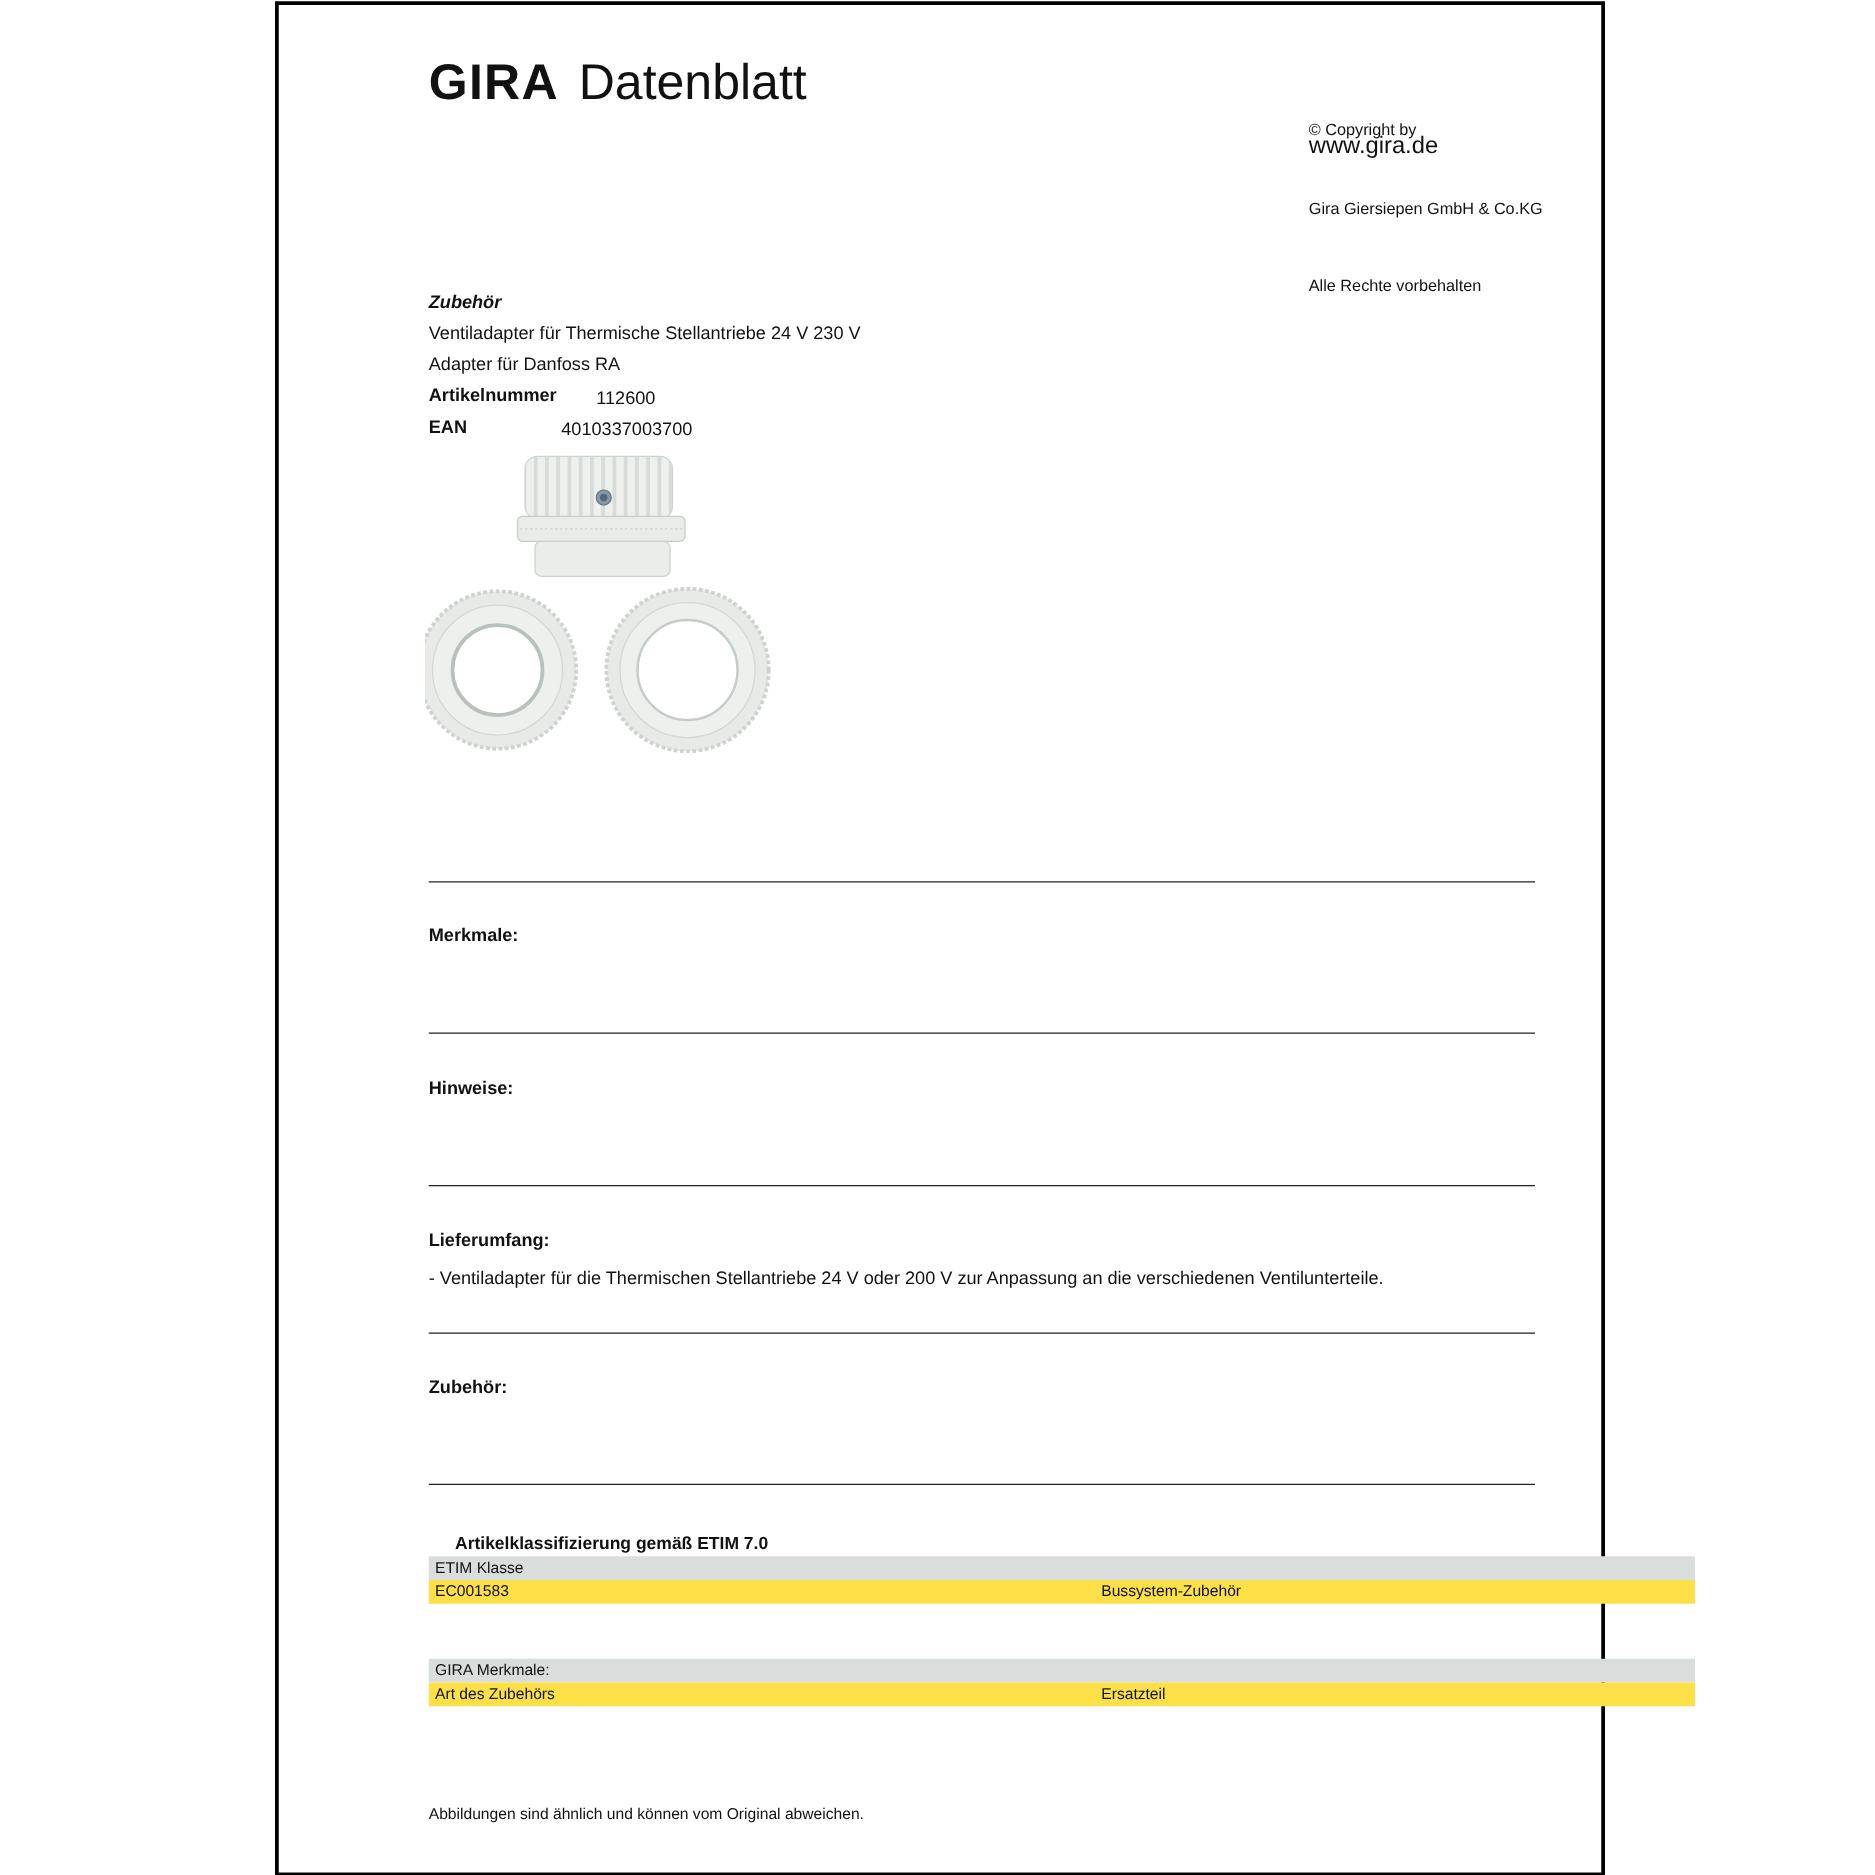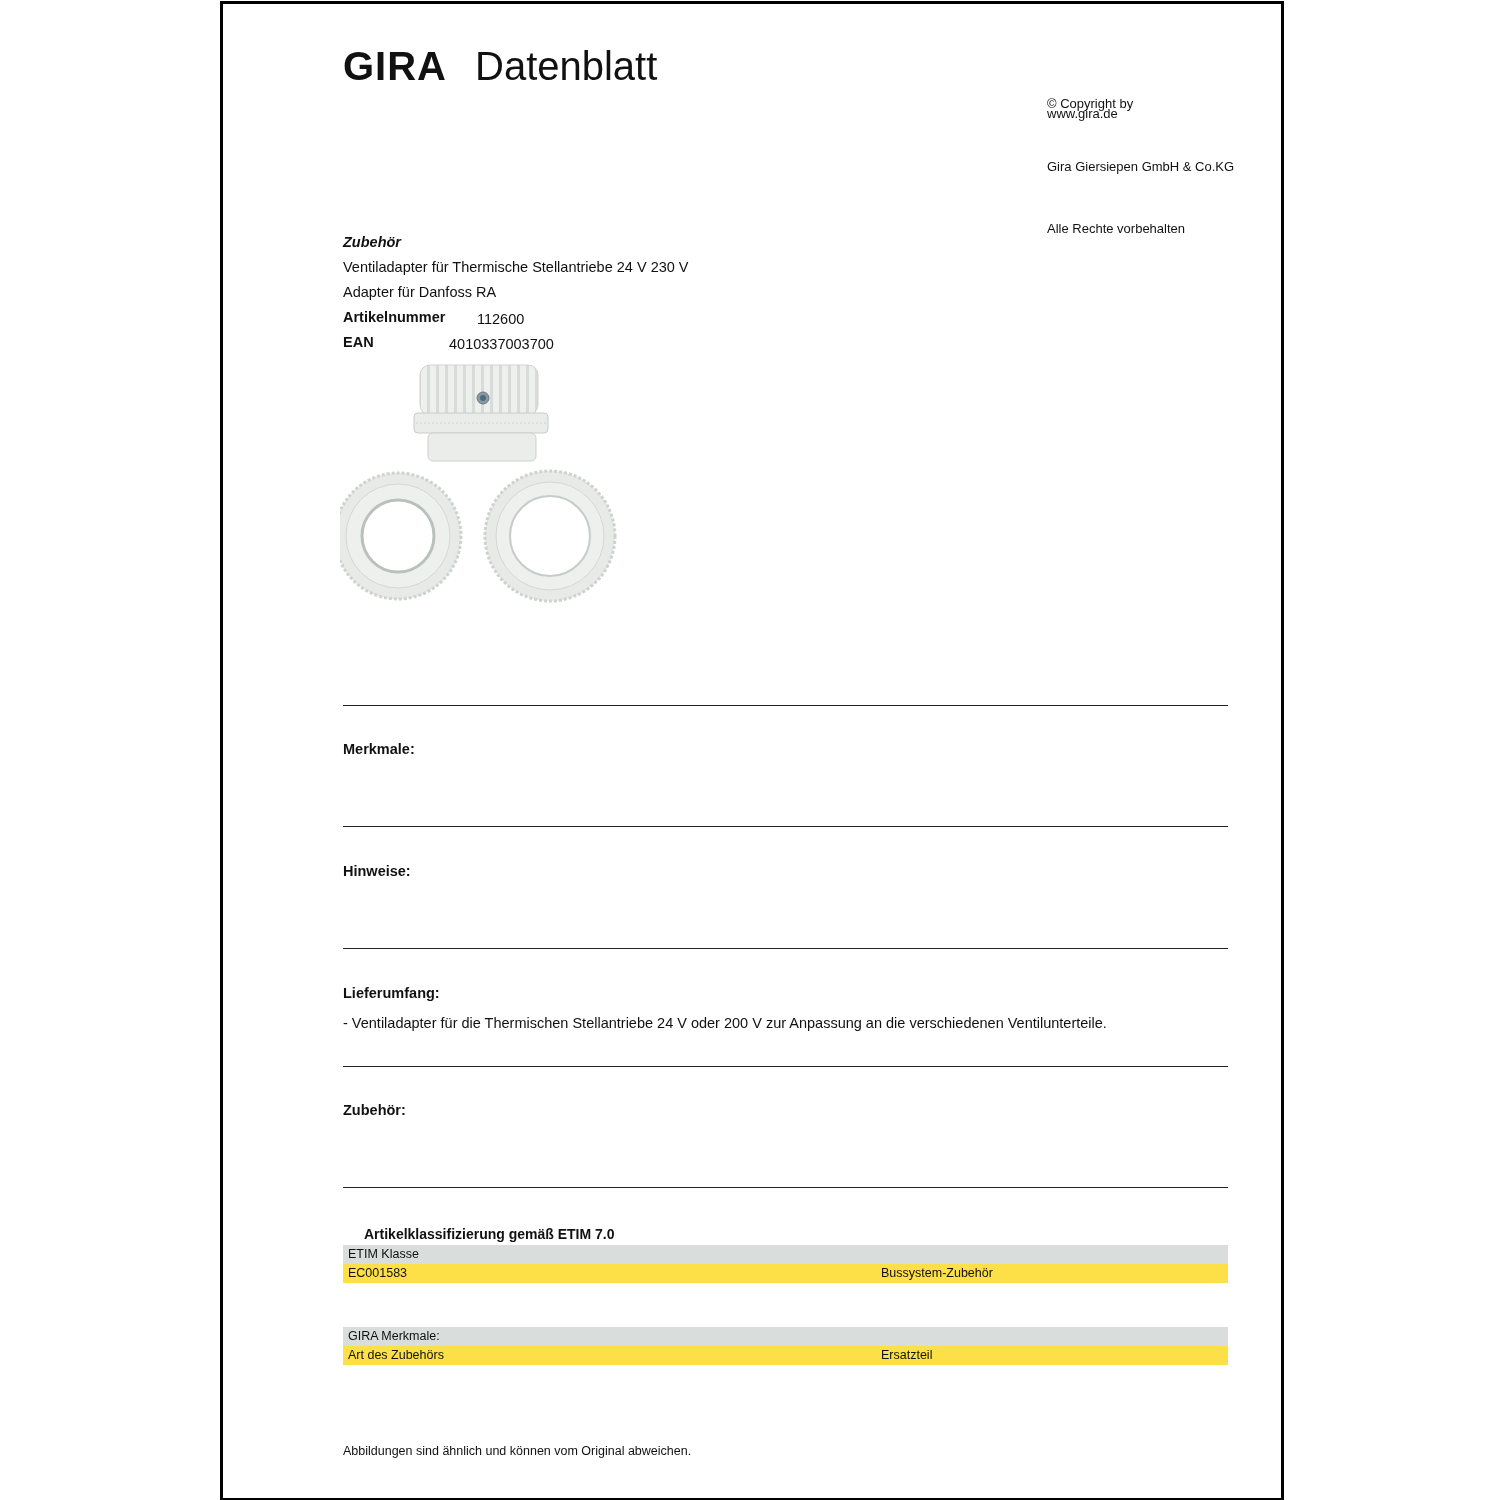--- a/index.html
+++ b/index.html
@@ -1,29 +1,29 @@
 <!DOCTYPE html>
 <html><head>
   <meta charset="utf-8">
   <style>
     html, body { margin:0; padding:0; background:#fff; }
     body { width:1500px; height:1500px; position:relative; font-family:"Liberation Sans", sans-serif; color:#111; overflow:hidden; }
     .frame { position:absolute; left:220px; top:1px; width:1058px; height:1494px; border:3px solid #000; box-sizing:content-box; background:#fff; }
     .abs { position:absolute; }
     .logo { left:343px; top:44px; font-size:40px; line-height:44px; white-space:nowrap; }
     .logo .brand { font-weight:bold; letter-spacing:1px; }
-    .logo .title { font-weight:normal; margin-left:28px; }
+    .logo .title { font-weight:normal; margin-left:16px; }
     .copy { left:1047px; top:49px; font-size:13px; line-height:14.5px; }
     .copy div { white-space:nowrap;margin-top:48px; }
-    .web { left:1047px; top:106px; font-size:13px;text-align:center; }
+    .web { left:1047px; top:106px; font-size:19px;text-align:center; }
     .txt { font-size:14.5px; white-space:nowrap; }
     .bold { font-weight:bold; }
     .hr { position:absolute; left:343px; width:885px; height:0; border-top:1.5px solid #222; }
     .img-wrap { left:340px; top:360px; width:295px; height:250px; }
-    .tbl-row { position:absolute; left:343px; width:885px; height:19px; font-size:12.5px; line-height:19px; }
+    .tbl-row { position:absolute; left:343px; width:1013px; height:19px; font-size:12.5px; line-height:19px; }
     .tbl-row .c1 { position:absolute; left:5px; }
     .tbl-row .c2 { position:absolute; left:538px;text-align:right; }
     .head-row { background:#d9dedd; }
     .data-row { background:#fde047; }
   </style>
 </head>
 <body>
 
 <div class="frame"></div>
 

